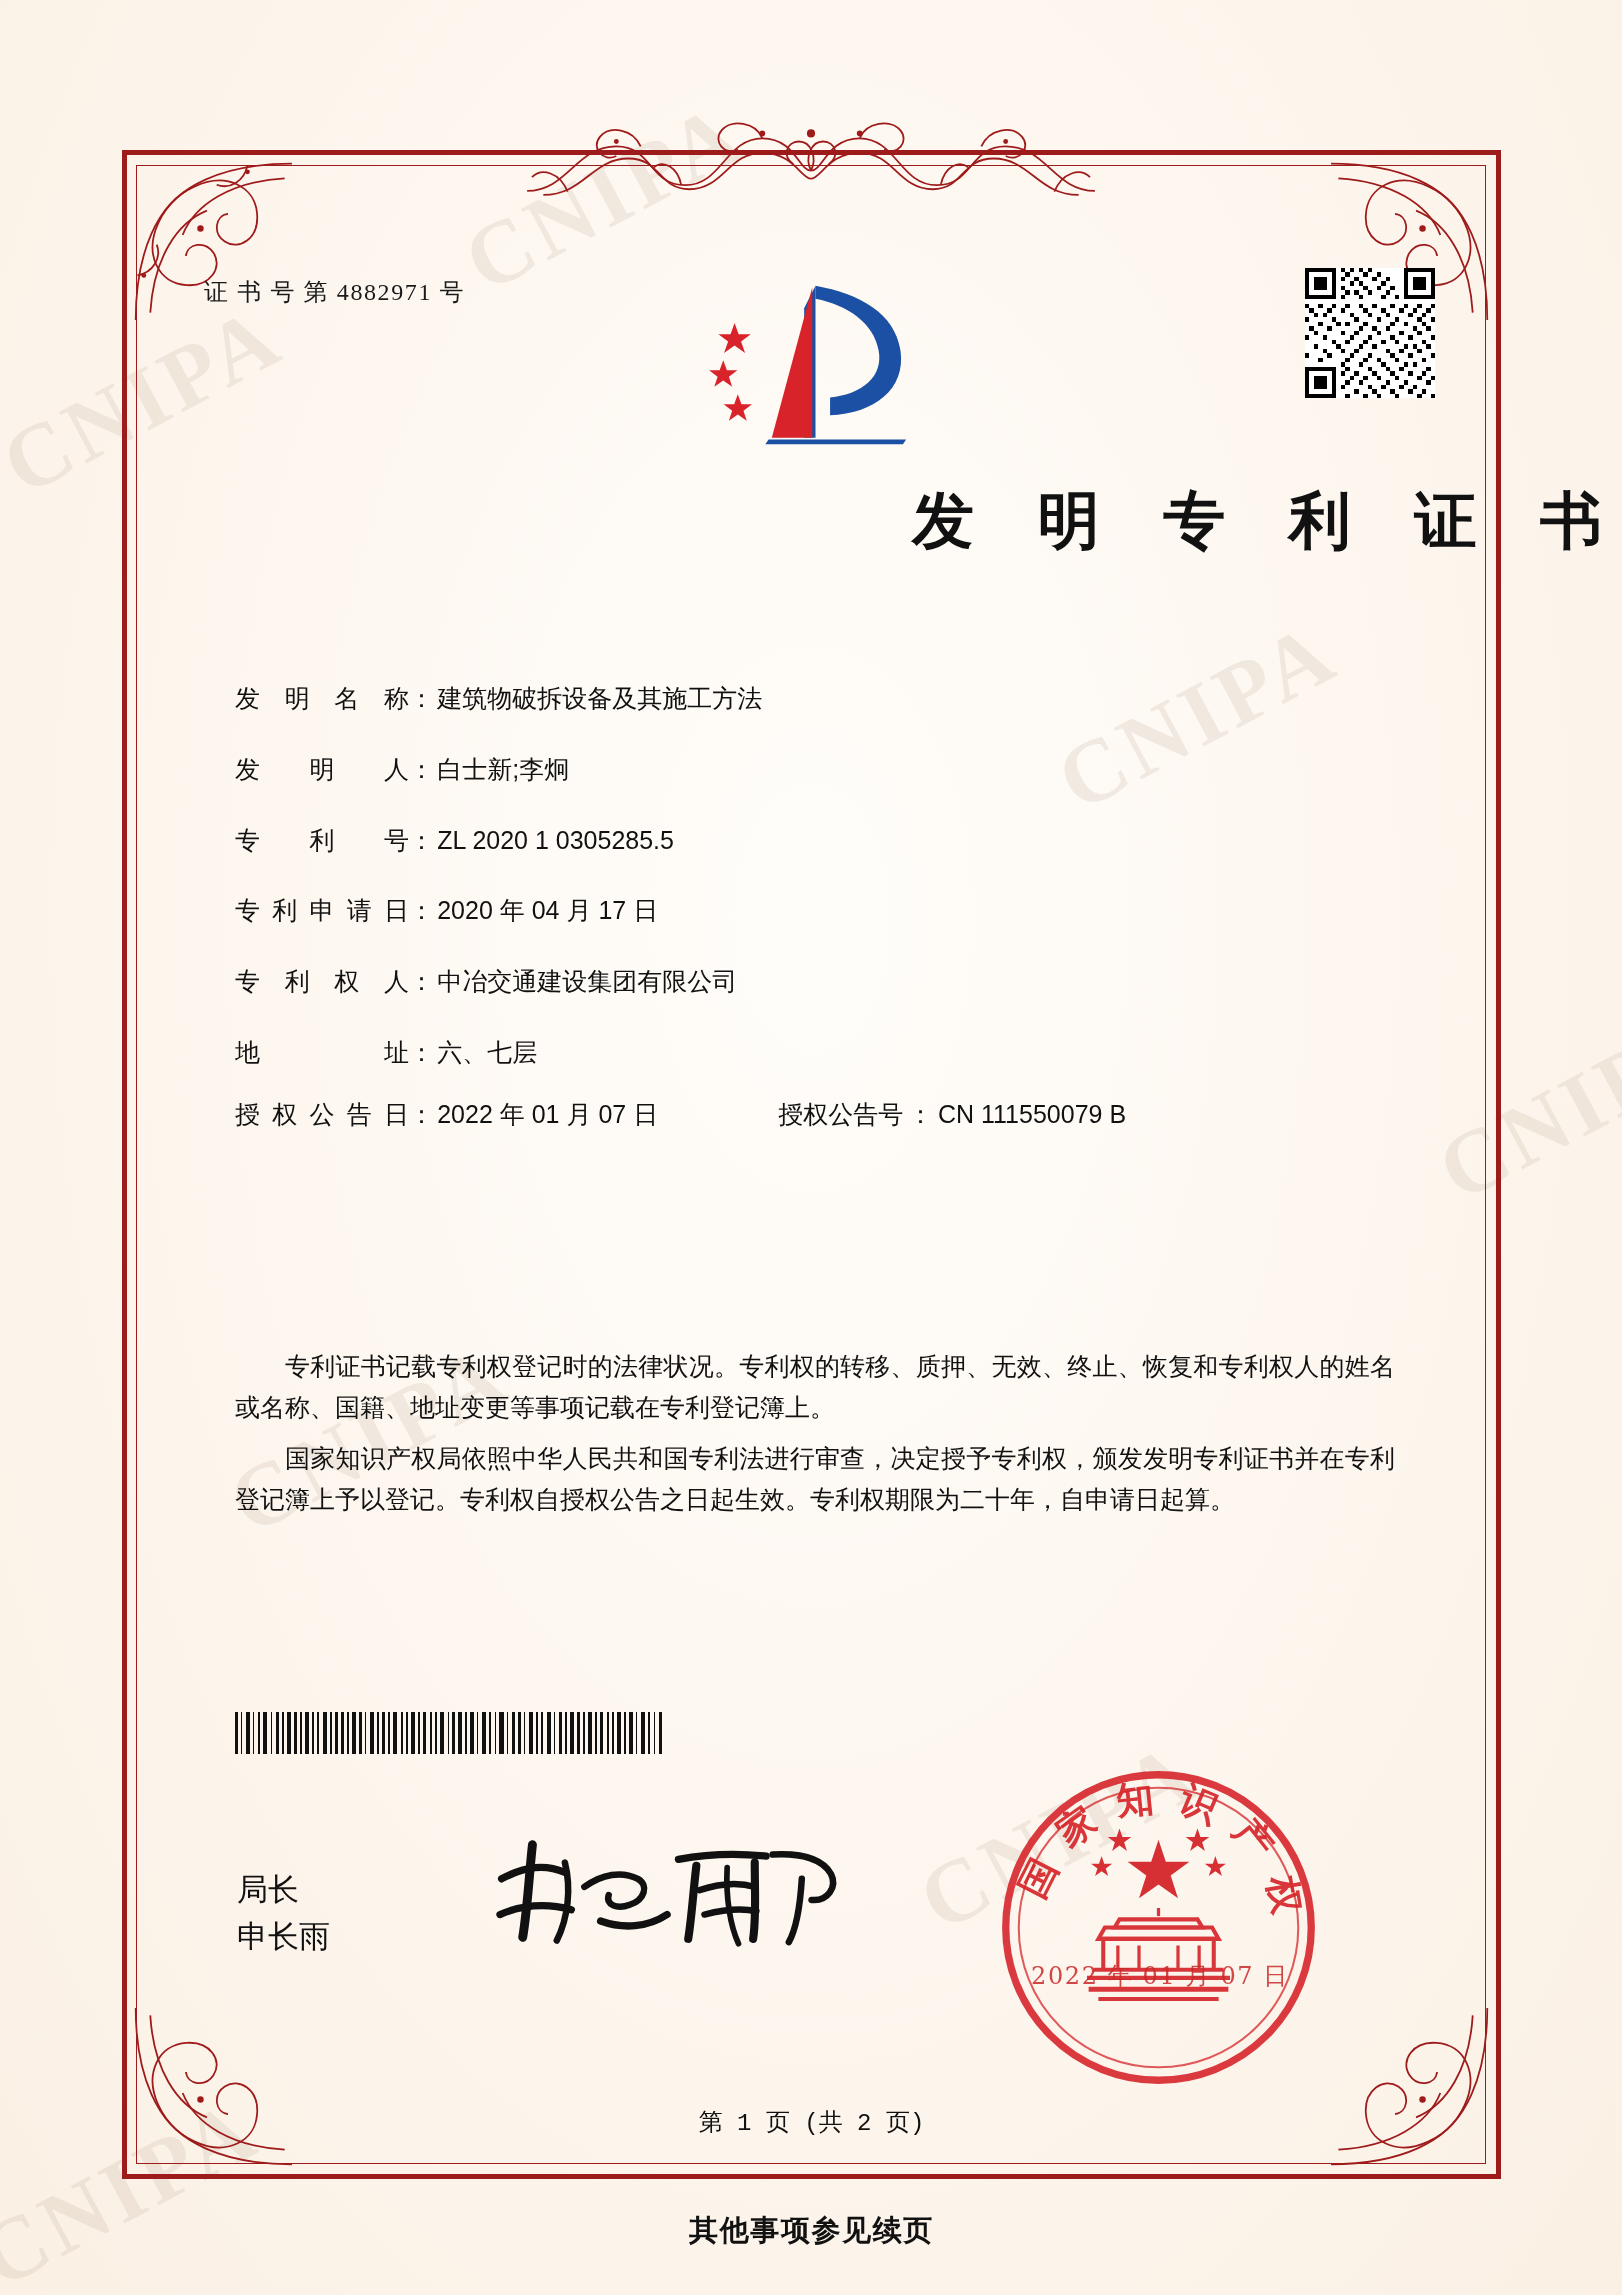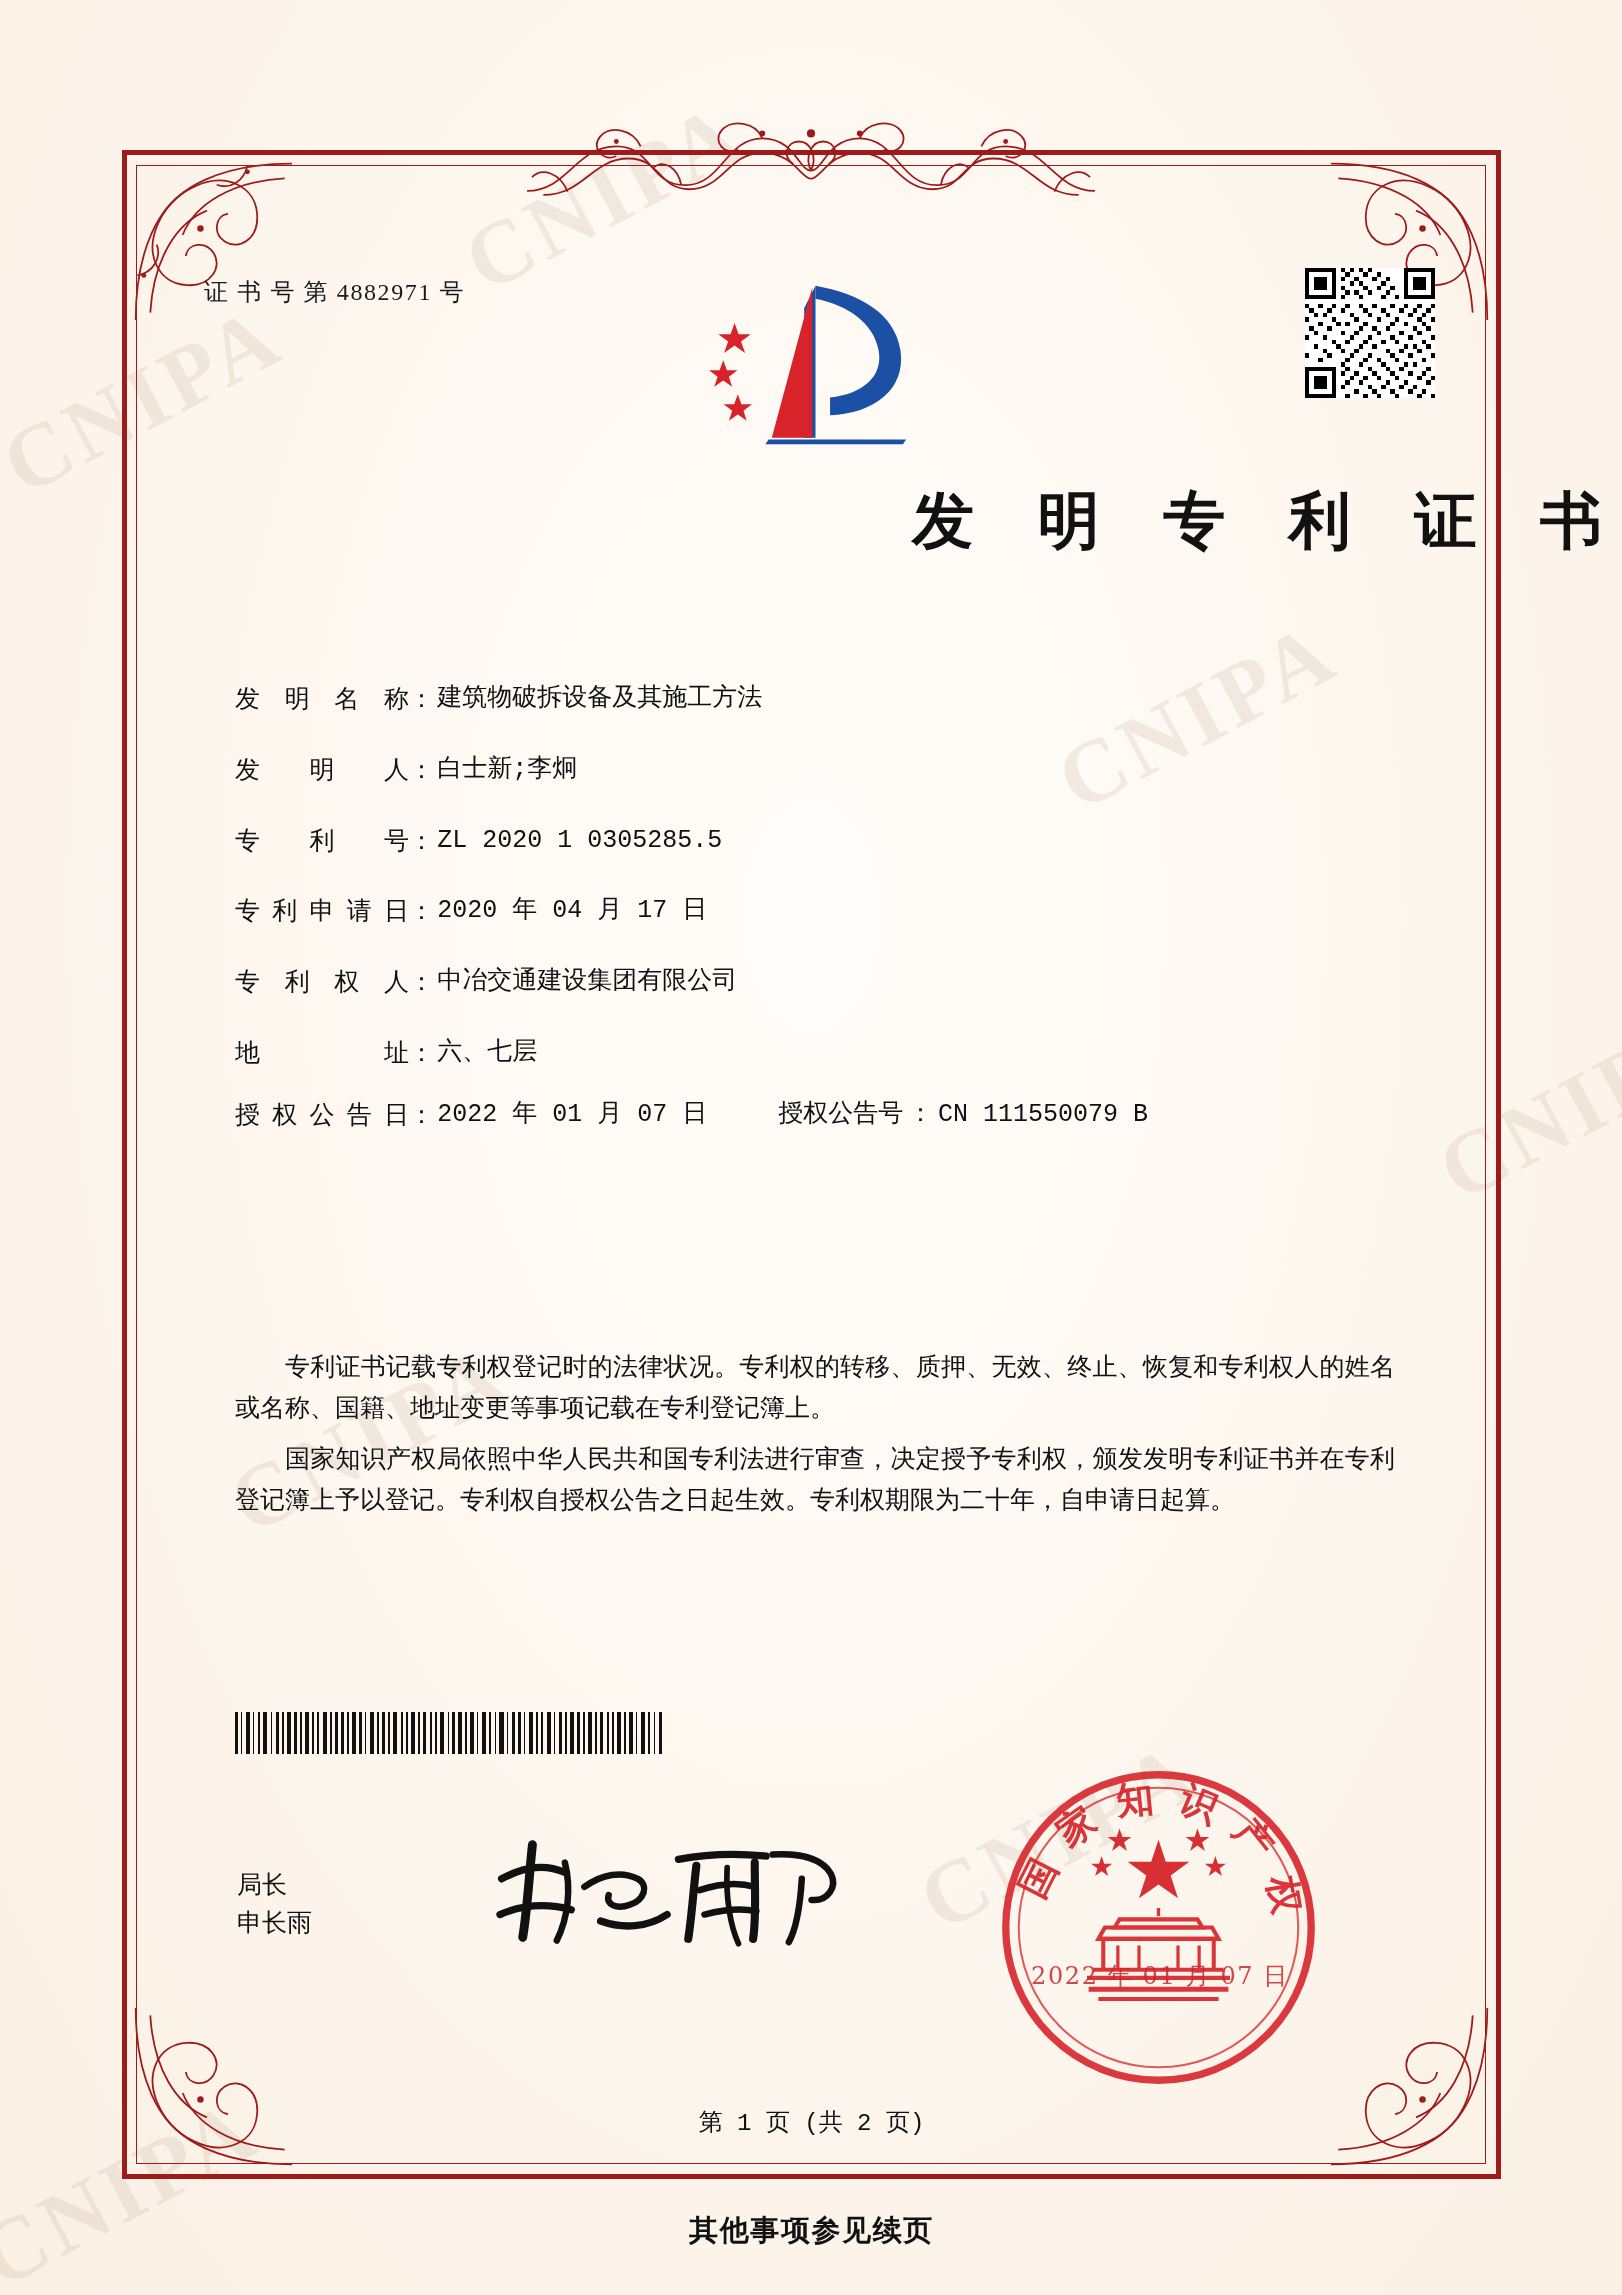--- a/index.html
+++ b/index.html
@@ -137,21 +137,21 @@
     justify-content: space-between;
     font-family: "DejaVu Serif", serif;
   }
   .field-label.tight { letter-spacing: 0; }
   .field-colon {
     flex: 0 0 auto;
     padding-right: 3.2px;
   }
   .field-value {
     flex: 1;
-    font-family: Liberation Mono, monospace;
+    font-family: Liberation Sans, sans-serif;
   }
   .field-value .sub {
     display: block;
     margin-top: 0;
   }
 
   
   .field-row.dual .field-value { display: flex; }
   .dual-left { width: 341px; flex: 0 0 341px; }
   .dual-label2 { flex: 0 0 auto; padding-right: 4.9px; }
@@ -178,21 +178,21 @@
     position: absolute;
     left: 235px;
     top: 1712px;
     width: 430px;
     height: 42px;
   }
   #director-block {
     position: absolute;
     left: 237px;
     top: 1866px;
-    font-size: 25px;
+    font-size: 31px;
     line-height: 1.5;
     color: #111;
     font-family: "DejaVu Serif", serif;
   }
   #signature {
     position: absolute;
     left: 487px;
     top: 1830px;
     width: 357px;
     height: 122px;

